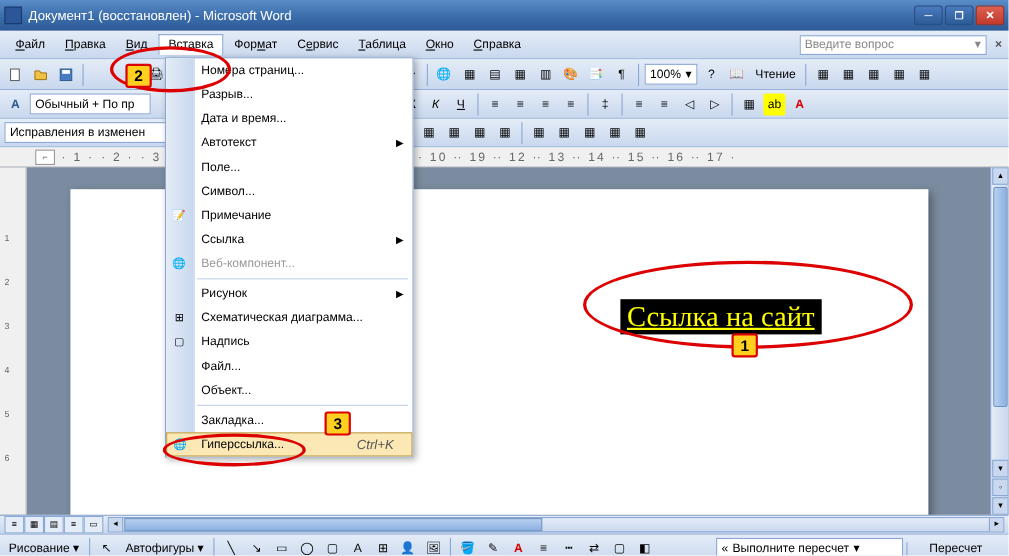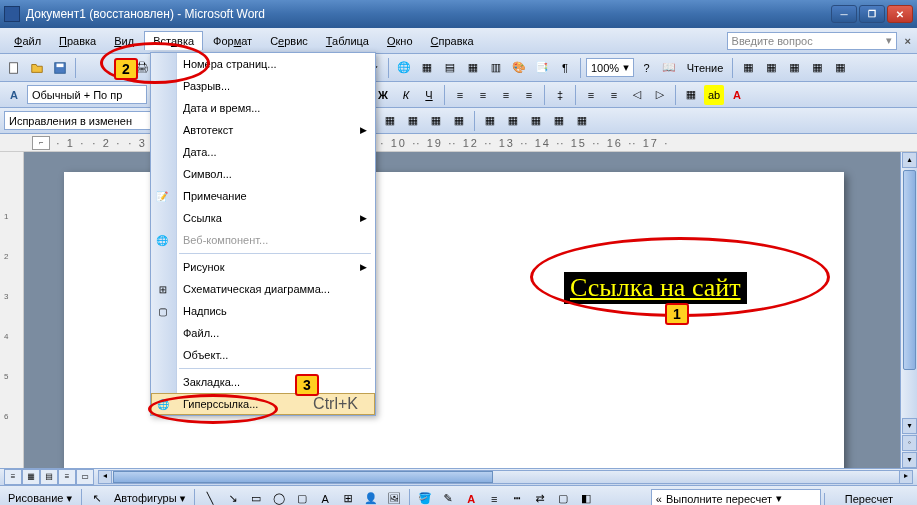--- a/index.html
+++ b/index.html
@@ -47,21 +47,21 @@
 .viewbtns { display: flex; gap: 0; margin-left: 20px; }
 .viewbtns .v { width: 18px; height: 16px; border: 1px solid #8ba8d4; background: #e4ecf7; font-size: 8px; text-align: center; line-height: 14px; }
 
 .drawbar { height: 26px; background: linear-gradient(to bottom,#e4ecf7,#c9d8ee); border-top: 1px solid #8ba8d4; display: flex; align-items: center; padding: 0 4px; gap: 3px; }
 
 .dropdown { position: absolute; left: 150px; top: 52px; width: 226px; background: #fff; border: 1px solid #8ba8d4; box-shadow: 2px 2px 6px rgba(0,0,0,.3); z-index: 100; }
 .dropdown .iconstrip { position: absolute; left: 0; top: 0; bottom: 0; width: 26px; background: linear-gradient(to right,#e4ecf7,#c9d8ee); border-right: 1px solid #c0d0e8; }
 .dropdown .item { height: 22px; display: flex; align-items: center; padding-left: 32px; position: relative; cursor: default; }
 .dropdown .item.hover { background: #fbe8b5; border: 1px solid #c0a050; padding-left: 31px; }
 .dropdown .item .arrow { position: absolute; right: 8px; font-size: 9px; }
-.dropdown .item .short { position: absolute; right: 16px; font-size: 16px; color: #555; }
+.dropdown .item .short { position: absolute; right: 16px; font-size: 12px; color: #555; font-style: italic; }
 .dropdown .item.disabled { color: #999; }
 .dropdown .sep { height: 1px; background: #c0d0e8; margin: 2px 4px 2px 28px; }
 .dropdown .ico { position: absolute; left: 4px; width: 16px; height: 16px; display: flex; align-items: center; justify-content: center; font-size: 10px; }
 
 .callout { position: absolute; border: 3px solid #d00; border-radius: 50%; z-index: 200; pointer-events: none; }
 .badge { position: absolute; width: 24px; height: 22px; background: #ffd020; border: 2px solid #d00; display: flex; align-items: center; justify-content: center; font-weight: bold; font-size: 14px; color: #000; z-index: 210; border-radius: 3px; }
 
 .ico-svg { width: 14px; height: 14px; }
 </style>
 </head>
@@ -148,21 +148,21 @@
   <div class="tb-sep"></div>
   <div class="tb-btn">▦</div>
   <div class="tb-btn">▦</div>
   <div class="tb-btn">▦</div>
   <div class="tb-btn">▦</div>
   <div class="tb-btn">▦</div>
 </div>
 
 <div class="toolbar small">
   <div class="tb-btn" style="color:#2a5a90;font-weight:bold">A</div>
-  <div class="tb-drop" style="width:120px">
+  <div class="tb-drop" style="width:110px">
       <span>Обычный + По пр</span>
     </div>
   <div style="width:220px"></div>
   <div class="tb-btn">
       <b>Ж</b>
     </div>
   <div class="tb-btn">
       <i>К</i>
     </div>
   <div class="tb-btn">
@@ -284,21 +284,21 @@
       <span>Разрыв...</span>
     </div>
   <div class="item">
       <span>Дата и время...</span>
     </div>
   <div class="item">
       <span>Автотекст</span>
       <span class="arrow">▶</span>
     </div>
   <div class="item">
-      <span>Дата...</span>
+      <span>Поле...</span>
     </div>
   <div class="item">
       <span>Символ...</span>
     </div>
   <div class="item">
       <span class="ico">📝</span>
       <span>Примечание</span>
     </div>
   <div class="item">
       <span>Ссылка</span>

